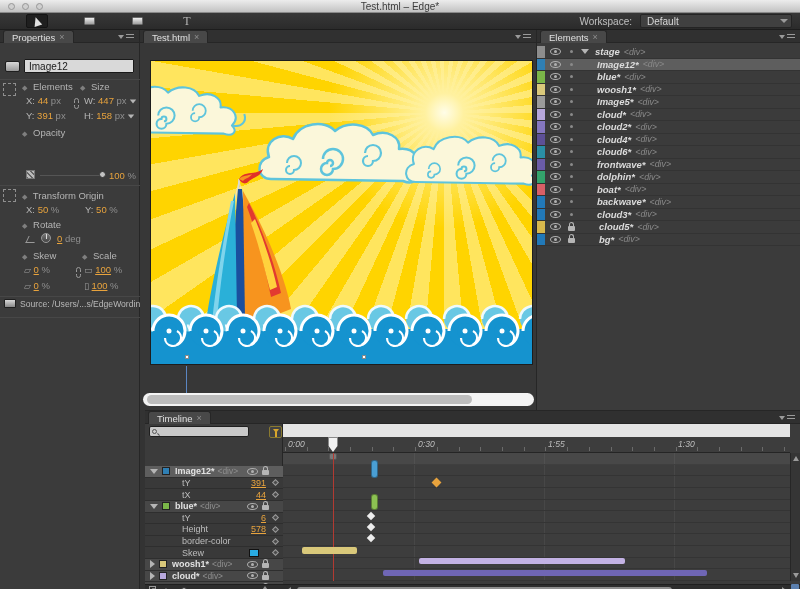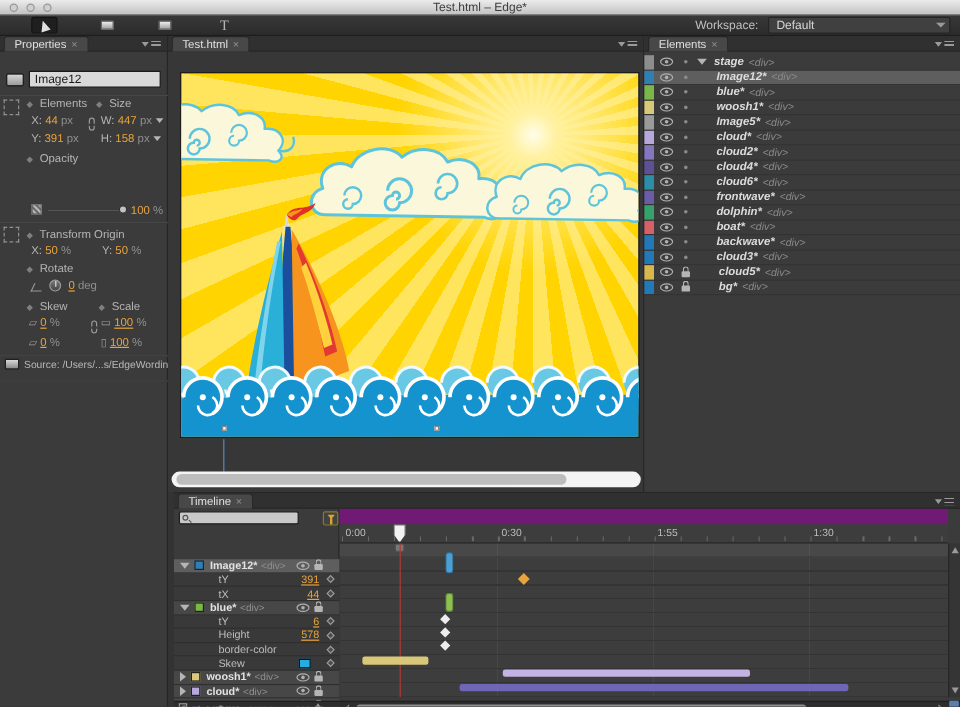--- a/index.html
+++ b/index.html
@@ -129,21 +129,21 @@
   .tname { font-weight:bold; color:#e2e2e2; margin-left:5px; }
   .ttag { color:#8f8f8f; font-size:8.4px; margin-left:3px; }
   .tplabel { color:#bdbdbd; margin-left:37px; }
   .tval { position:absolute; right:17px; color:#e8a33d; text-decoration:underline; }
   .tkf { position:absolute; right:5px; width:5px; height:5px; border:1px solid #9a9a9a; transform:rotate(45deg); background:#4a4a4a; }
   .teyes { position:absolute; right:14px; display:flex; align-items:center; gap:4px; }
   .teyes .eye { margin-left:0; }
   .teyes .lock { margin-left:0; }
   .fillsw { position:absolute; right:24px; width:10px; height:8px; border:1px solid #111; }
 
-  .tl-rulerwrap { position:absolute; left:138px; top:13px; width:507px; height:29px; background:#701a75; }
+  .tl-rulerwrap { position:absolute; left:138px; top:13px; width:507px; height:29px; background:#e5e5e5;font-style:italic; }
   .ruler { position:absolute; left:0; top:13px; width:507px; height:16px; background:#3d3d3d; border-bottom:1px solid #252525;
     background-image:
       linear-gradient(#3d3d3d,#3d3d3d),
       repeating-linear-gradient(90deg,#6a6a6a 0 1px,transparent 1px 21.7px);
     background-size:100% 10px, 100% 5px;
     background-position:top left, bottom 1px left 2px;
     background-repeat:no-repeat, repeat-x; }
   .rlabel { position:absolute; top:2px; font-size:8.6px; color:#bdbdbd; }
   .playhead { position:absolute; top:13px; width:10px; height:15px; background:#f2f2f2; border:1px solid #8a8a8a;
     clip-path:polygon(0 0,100% 0,100% 55%,50% 100%,0 55%); }

